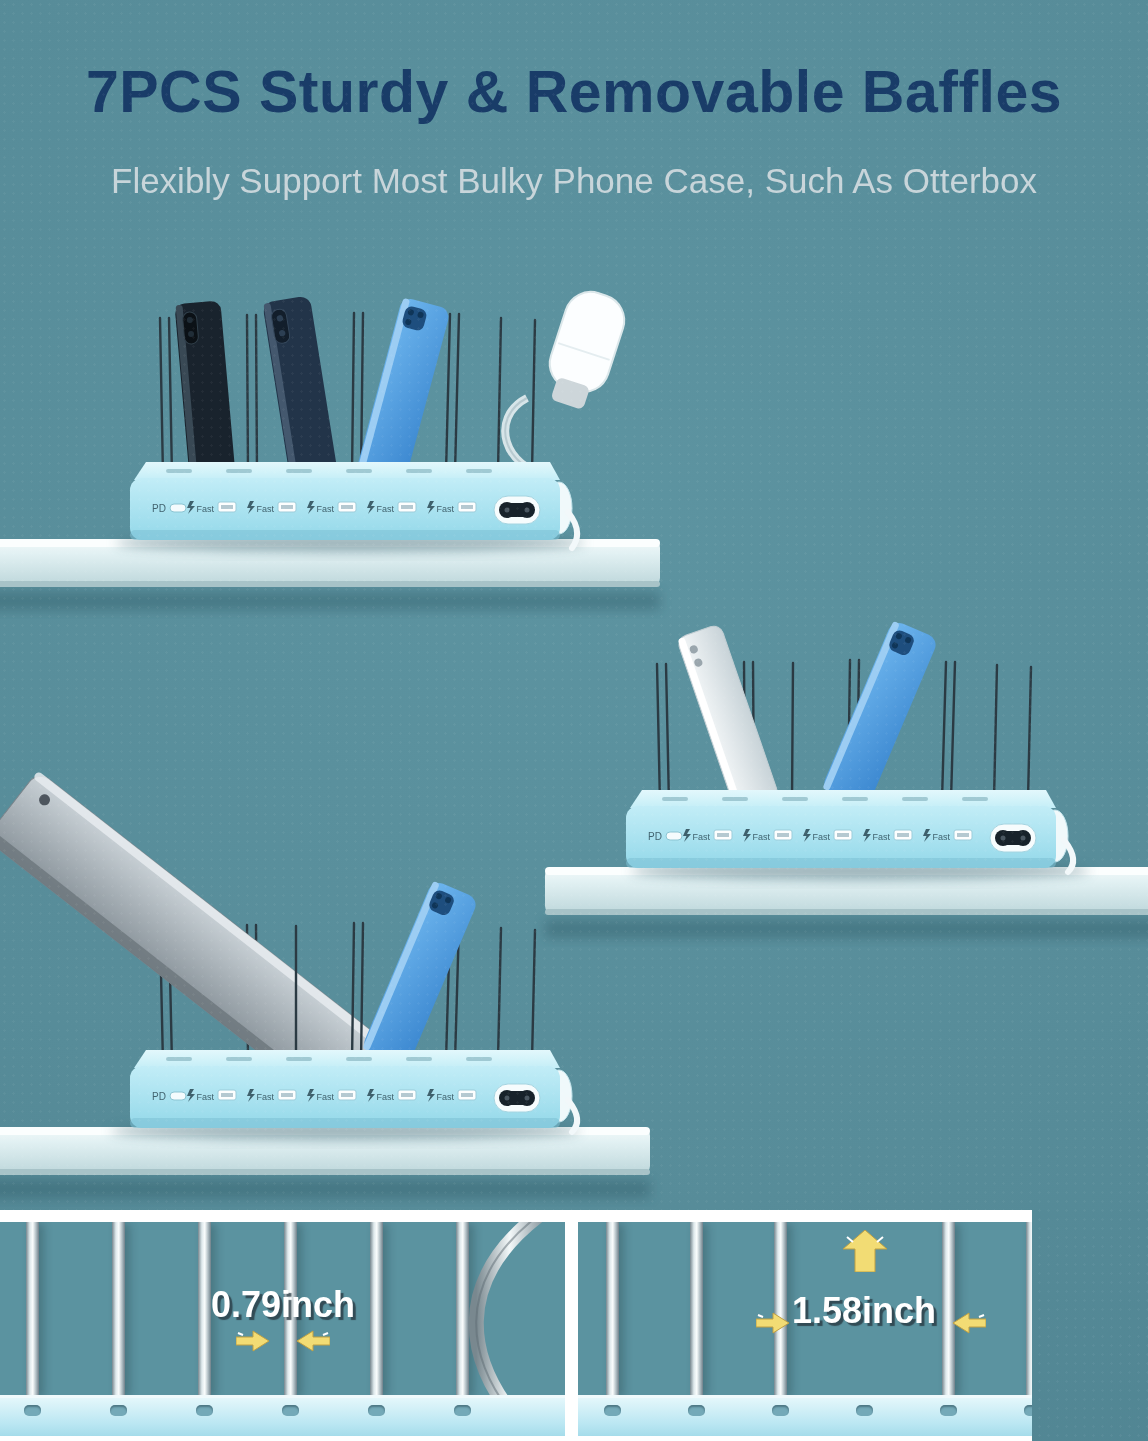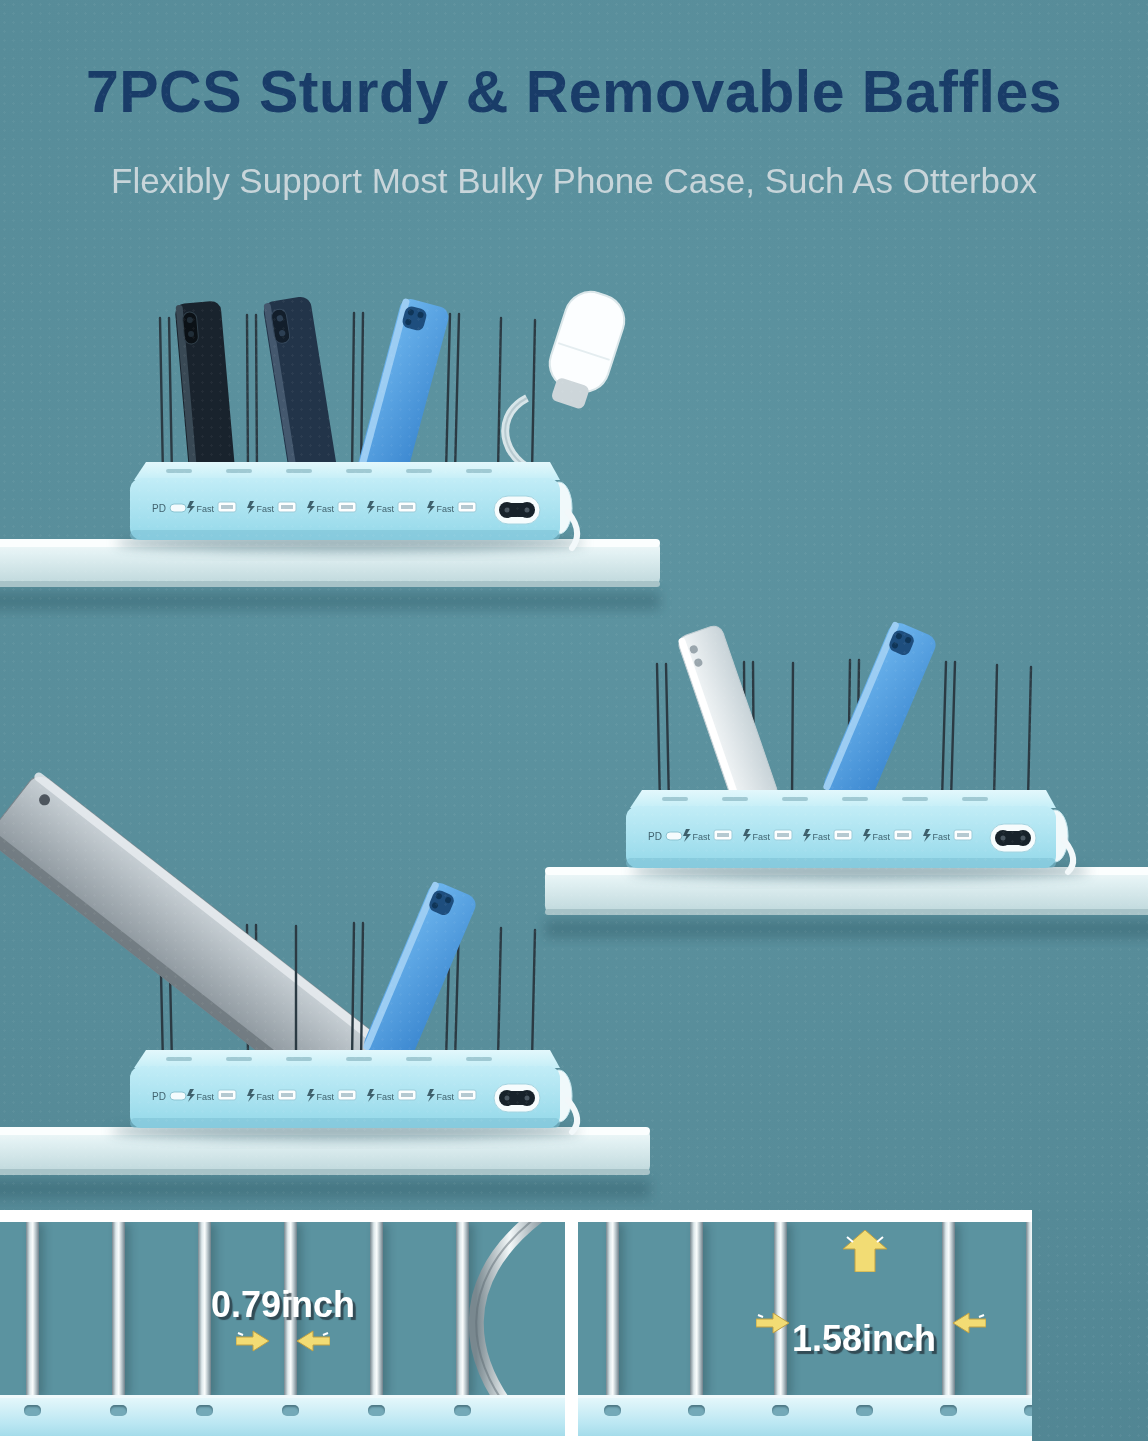--- a/index.html
+++ b/index.html
@@ -367,21 +367,21 @@
         <div class="slot" style="left:446px"></div>
         <div class="slot" style="left:530px"></div>
       </div>
 
       <svg class="arrow" style="left:264px; top:8px" width="46" height="42" viewBox="0 0 46 42">
         <polygon points="23,0 45,19 33,19 33,42 13,42 13,19 1,19" fill="#f2dc74" stroke="#bfa043" stroke-width="1"></polygon>
         <line x1="5" y1="7" x2="11" y2="12" stroke="#ffffff" stroke-width="2"></line>
         <line x1="41" y1="7" x2="35" y2="12" stroke="#ffffff" stroke-width="2"></line>
       </svg>
 
-      <div class="measure" style="left:286px; top:96px">1.58inch</div>
+      <div class="measure" style="left:286px; top:68px">1.58inch</div>
 
       <svg class="arrow" style="left:178px; top:90px" width="34" height="22" viewBox="0 0 34 22">
         <polygon points="0,7 17,7 17,1 33,11 17,21 17,15 0,15" fill="#f2dc74" stroke="#bfa043" stroke-width="1"></polygon>
         <line x1="2" y1="3" x2="7" y2="5" stroke="#ffffff" stroke-width="2"></line>
       </svg>
       <svg class="arrow" style="left:374px; top:90px; transform:scaleX(-1)" width="34" height="22" viewBox="0 0 34 22">
         <polygon points="0,7 17,7 17,1 33,11 17,21 17,15 0,15" fill="#f2dc74" stroke="#bfa043" stroke-width="1"></polygon>
         <line x1="2" y1="3" x2="7" y2="5" stroke="#ffffff" stroke-width="2"></line>
       </svg>
     </div>

